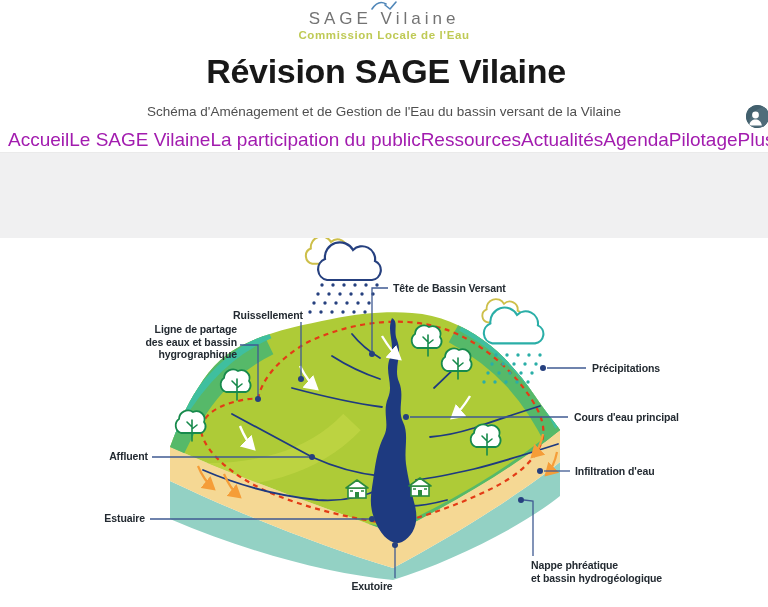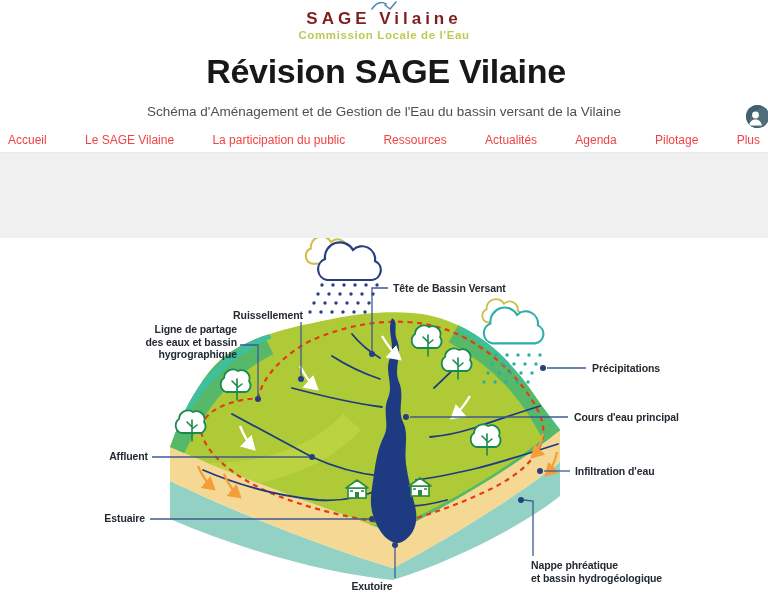--- a/index.html
+++ b/index.html
@@ -4,41 +4,41 @@
 <style>
   html,body{margin:0;padding:0}
   body{
     width:768px;height:607px;overflow:hidden;background:#fff;
     font-family:"Liberation Sans",sans-serif;position:relative;
   }
   .header{position:relative;width:768px;height:152px;background:#fff}
   .logo{position:absolute;top:0;left:0;width:768px;text-align:center}
   .logo-bird{display:block;margin:0 auto;height:10px}
   .logo-title{
-    font-size:17px;letter-spacing:4px;color:#7f1d1d;font-weight:700;
+    font-size:17px;letter-spacing:4px;color:#737373;font-weight:400;
     line-height:18px;
     text-align:center;
   }
   .logo-tagline{
     font-size:11.5px;letter-spacing:0.6px;color:#bfca55;line-height:14px;font-weight:bold;
   }
   .page-title{
     position:absolute;top:50px;left:0;width:768px;margin:2px;text-align:center;
     font-size:34px;font-weight:800;letter-spacing:-0.3px;color:#181818;
   }
   .page-subtitle{
     position:absolute;top:104px;left:0;width:768px;text-align:center;
     font-size:13.5px;color:#4f4f4f;
   }
   .nav{
     position:absolute;top:130px;left:0;width:752px;padding:0 8px;
     display:flex;justify-content:space-between;align-items:center;height:20px;
   }
   .nav a{
-    font-size:12px;color:#ef4444;text-decoration:none;white-space:nowrap;
+    font-size:19px;color:#a21caf;text-decoration:none;white-space:nowrap;
     cursor:pointer;
   }
   .avatar{
     position:absolute;top:105px;left:746px;width:23px;height:23px;
     border-radius:50%;background:#42606d;z-index:5;cursor:pointer;
     overflow:hidden;
   }
   .gray-band{width:768px;height:86px;background:#f0f0f1;border-top:1px solid #eaeaea;box-sizing:border-box}
   .diagram{position:relative;width:768px;height:369px;background:#fff}
   .diagram svg.scene{position:absolute;top:0;left:0}

